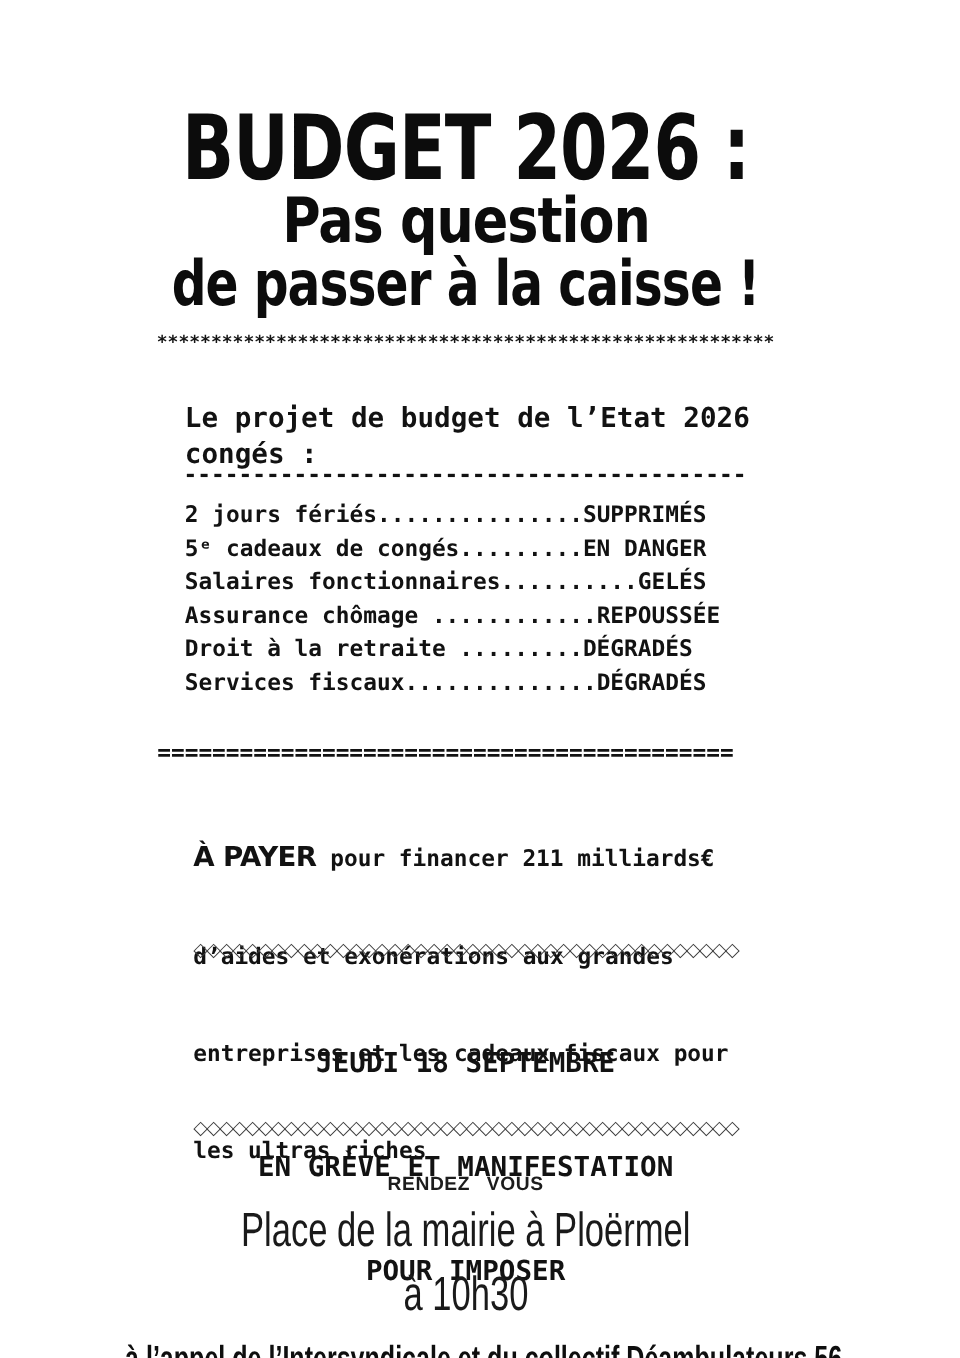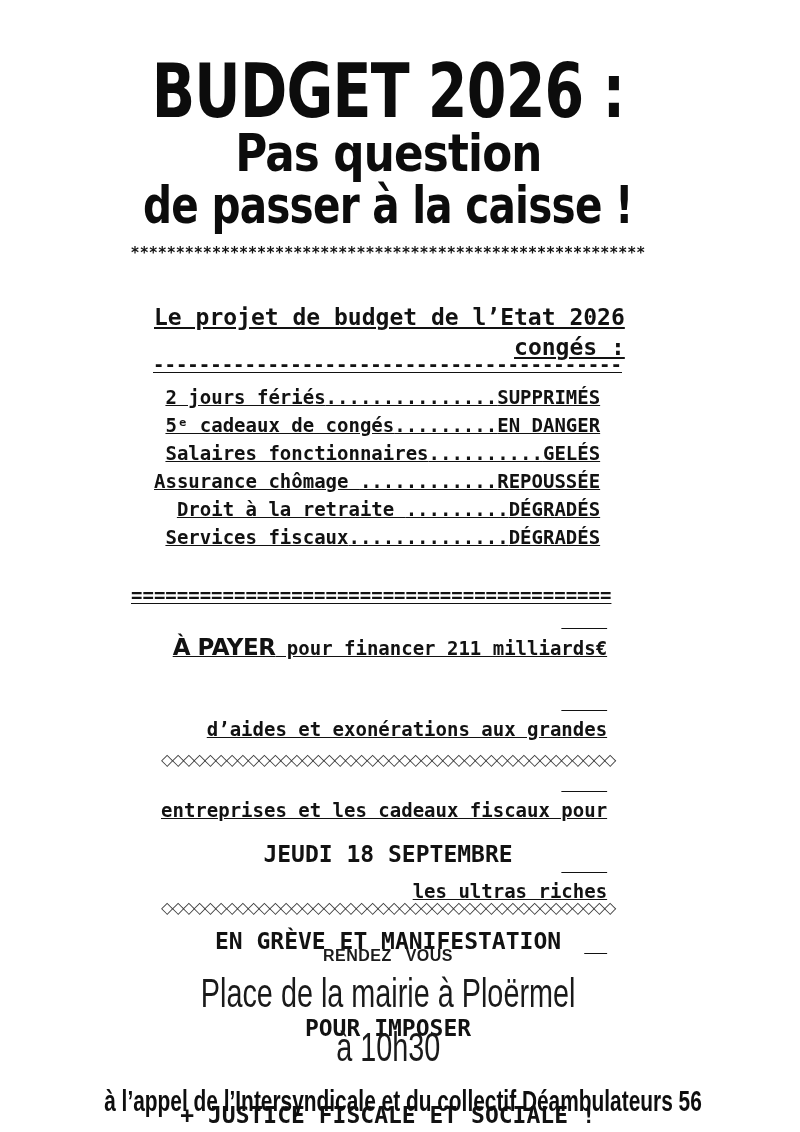--- a/index.html
+++ b/index.html
@@ -1,25 +1,25 @@
 <!DOCTYPE html>
 <html><head>
 <meta charset="utf-8">
 <style>
   html,body{margin:0;padding:0;}
   body{
     width:800px;height:1132px;background:#ffffff;
     font-family:"DejaVu Sans Mono", monospace;
     color:#121212;overflow:hidden;
   }
-  .poster{position:relative;width:800px;height:808px;background:#fff;}
+  .poster{position:relative;width:800px;height:808px;background:#fff;margin-top:32px;}
 
   
   .cen{position:absolute;left:-12px;width:800px;text-align:center;}
-  .lft{position:absolute;text-align:right;text-decoration:underline;}
+  .lft{position:absolute;text-align:left;}
 
   .title-line{font-family:"DejaVu Sans", sans-serif;font-weight:bold;letter-spacing:-1px;color:#0c0c0c;white-space:nowrap;}
   .title-line .tx{display:inline-block;transform-origin:50% 50%;}
   #title-l1{top:54px;font-size:75px;line-height:75px;}
   #title-l1 .tx{transform:scaleX(.76);}
   #title-l2{top:127px;font-size:52px;line-height:52px;}
   #title-l2 .tx{transform:scaleX(.84);}
   #title-l3{top:179px;font-size:52px;line-height:52px;}
   #title-l3 .tx{transform:scaleX(.78);}
 
@@ -29,21 +29,21 @@
   #sep-equals{left:131px;top:585px;font-weight:bold;font-size:19px;line-height:20px;}
   .diamonds{font-family:"DejaVu Sans", sans-serif;font-size:16px;line-height:18px;color:#3c3c3c;letter-spacing:-1.5px;}
   #sep-diamonds-1{top:751px;}
   #sep-diamonds-2{top:899px;}
 
   #intro{left:154px;top:302px;font-weight:bold;font-size:23px;line-height:30px;white-space:pre;}
 
   #budget-list{left:154px;top:383px;font-weight:bold;font-size:19px;line-height:28px;}
   .b-row{white-space:pre;}
 
-  #payer{left:161px;top:580px;font-weight:bold;font-size:19px;line-height:27px;white-space:pre;}
+  #payer{left:161px;top:616px;font-weight:bold;font-size:19px;line-height:27px;white-space:pre;}
   .payer-heading{font-family:"DejaVu Sans", sans-serif;font-weight:bold;font-size:23px;letter-spacing:-.5px;}
 
   #strike{top:782px;font-weight:bold;font-size:23px;line-height:29px;white-space:pre;}
 
   #rendezvous{top:947px;font-family:"Liberation Sans", sans-serif;font-weight:bold;font-size:16px;line-height:18px;letter-spacing:.5px;word-spacing:9px;color:#1c1c1c;}
 
   .cond .tx{display:inline-block;transform:scaleX(.72);transform-origin:50% 50%;white-space:nowrap;}
   #place-line{top:972px;font-family:"Liberation Sans", sans-serif;font-weight:400;font-size:40px;line-height:42px;color:#1a1a1a;}
   #time-line{top:1026px;font-family:"Liberation Sans", sans-serif;font-weight:400;font-size:40px;line-height:42px;color:#1a1a1a;}
   #call-line{top:1086px;font-family:"Liberation Sans", sans-serif;font-weight:bold;font-size:29px;line-height:30px;color:#0e0e0e;}

